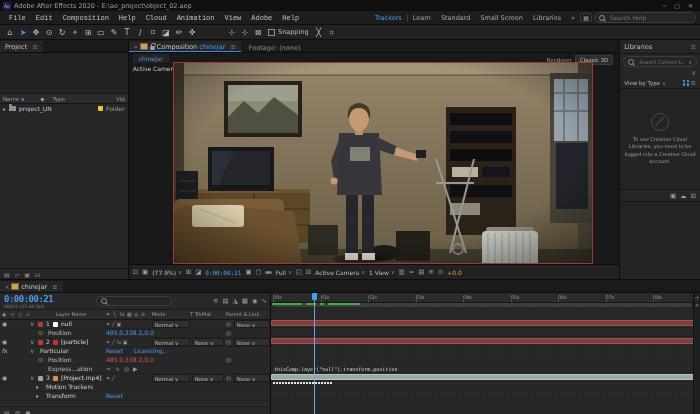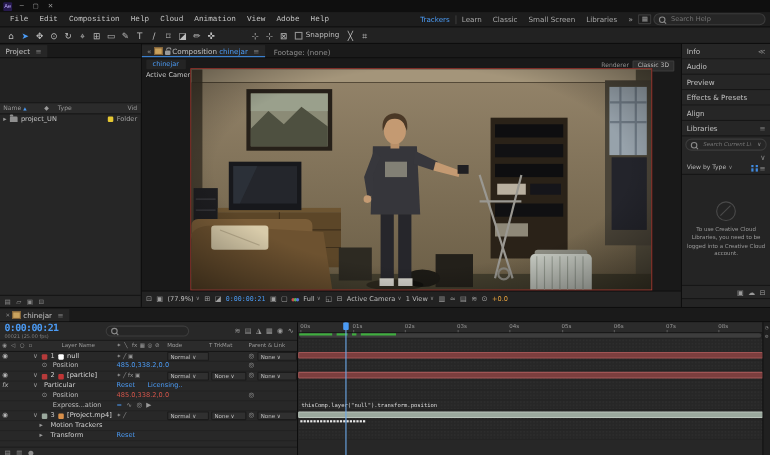--- a/index.html
+++ b/index.html
@@ -110,20 +110,21 @@
   #playhead-cap{position:absolute;top:0;width:5px;height:7px;background:#4b9bf5;border-radius:1px;}
   #tl-gutter{width:6px;background:#202020;border-left:1px solid #101010;display:flex;flex-direction:column;align-items:center;gap:3px;padding-top:2px;color:#8a8a8a;font-size:4px;}
   
   #frame svg{display:block;}
 </style>
 </head>
 <body>
 
 <div id="titlebar">
   <div id="app-icon">Ae</div>
+  <div id="title-text">Adobe After Effects 2020 - E:\ae_project\object_02.aep</div>
   <div id="winctls" style="display:flex;">
       <span class="winctl">─</span>
       <span class="winctl">▢</span>
       <span class="winctl">✕</span>
     </div>
 </div>
 
 <div id="menubar">
   <div id="menu-items" style="display:flex;font-family:Liberation Mono, monospace;">
       <span class="menu-item">File</span>
@@ -134,21 +135,21 @@
       <span class="menu-item">Animation</span>
       <span class="menu-item">View</span>
       <span class="menu-item">Adobe</span>
       <span class="menu-item">Help</span>
     </div>
   <div id="ws-area">
     <div id="ws-tabs" style="display:flex;align-items:center;">
         <span class="ws-tab active">Trackers</span>
         <span class="ws-sep"></span>
         <span class="ws-tab">Learn</span>
-        <span class="ws-tab">Classic</span>
+        <span class="ws-tab">Standard</span>
         <span class="ws-tab">Small Screen</span>
         <span class="ws-tab">Libraries</span>
       </div>
     <span id="ws-overflow">»</span>
     <span id="ws-monitor">▦</span>
     <div class="searchbox" id="help-search">
       <span class="mag"></span>
       <input placeholder="Search Help" style="">
     </div>
   </div>
@@ -370,38 +371,20 @@
         <span class="vicon">▥</span>
         <span class="vicon">≈</span>
         <span class="vicon">▤</span>
         <span class="vicon">≋</span>
         <span class="vicon">⊙</span>
         <span id="exposure">+0.0</span>
       </div>
   </div>
 
   <div id="right-col">
-    <div id="rp-headers">
-        <div class="rp-header">
-          <span>Info</span>
-          <span class="panel-menu">≪</span>
-        </div>
-        <div class="rp-header">
-          <span>Audio</span>
-        </div>
-        <div class="rp-header">
-          <span>Preview</span>
-        </div>
-        <div class="rp-header">
-          <span>Effects &amp; Presets</span>
-        </div>
-        <div class="rp-header">
-          <span>Align</span>
-        </div>
-      </div>
     <div class="rp-header">
       <span>Libraries</span>
       <span class="panel-menu">≡</span>
     </div>
     <div class="searchbox" id="lib-search">
       <span class="mag"></span>
       <input placeholder="Search Current Library" style="">
       <span style="color:#8a8a8a;font-size:5px;">∨</span>
     </div>
     <div id="lib-filter">

